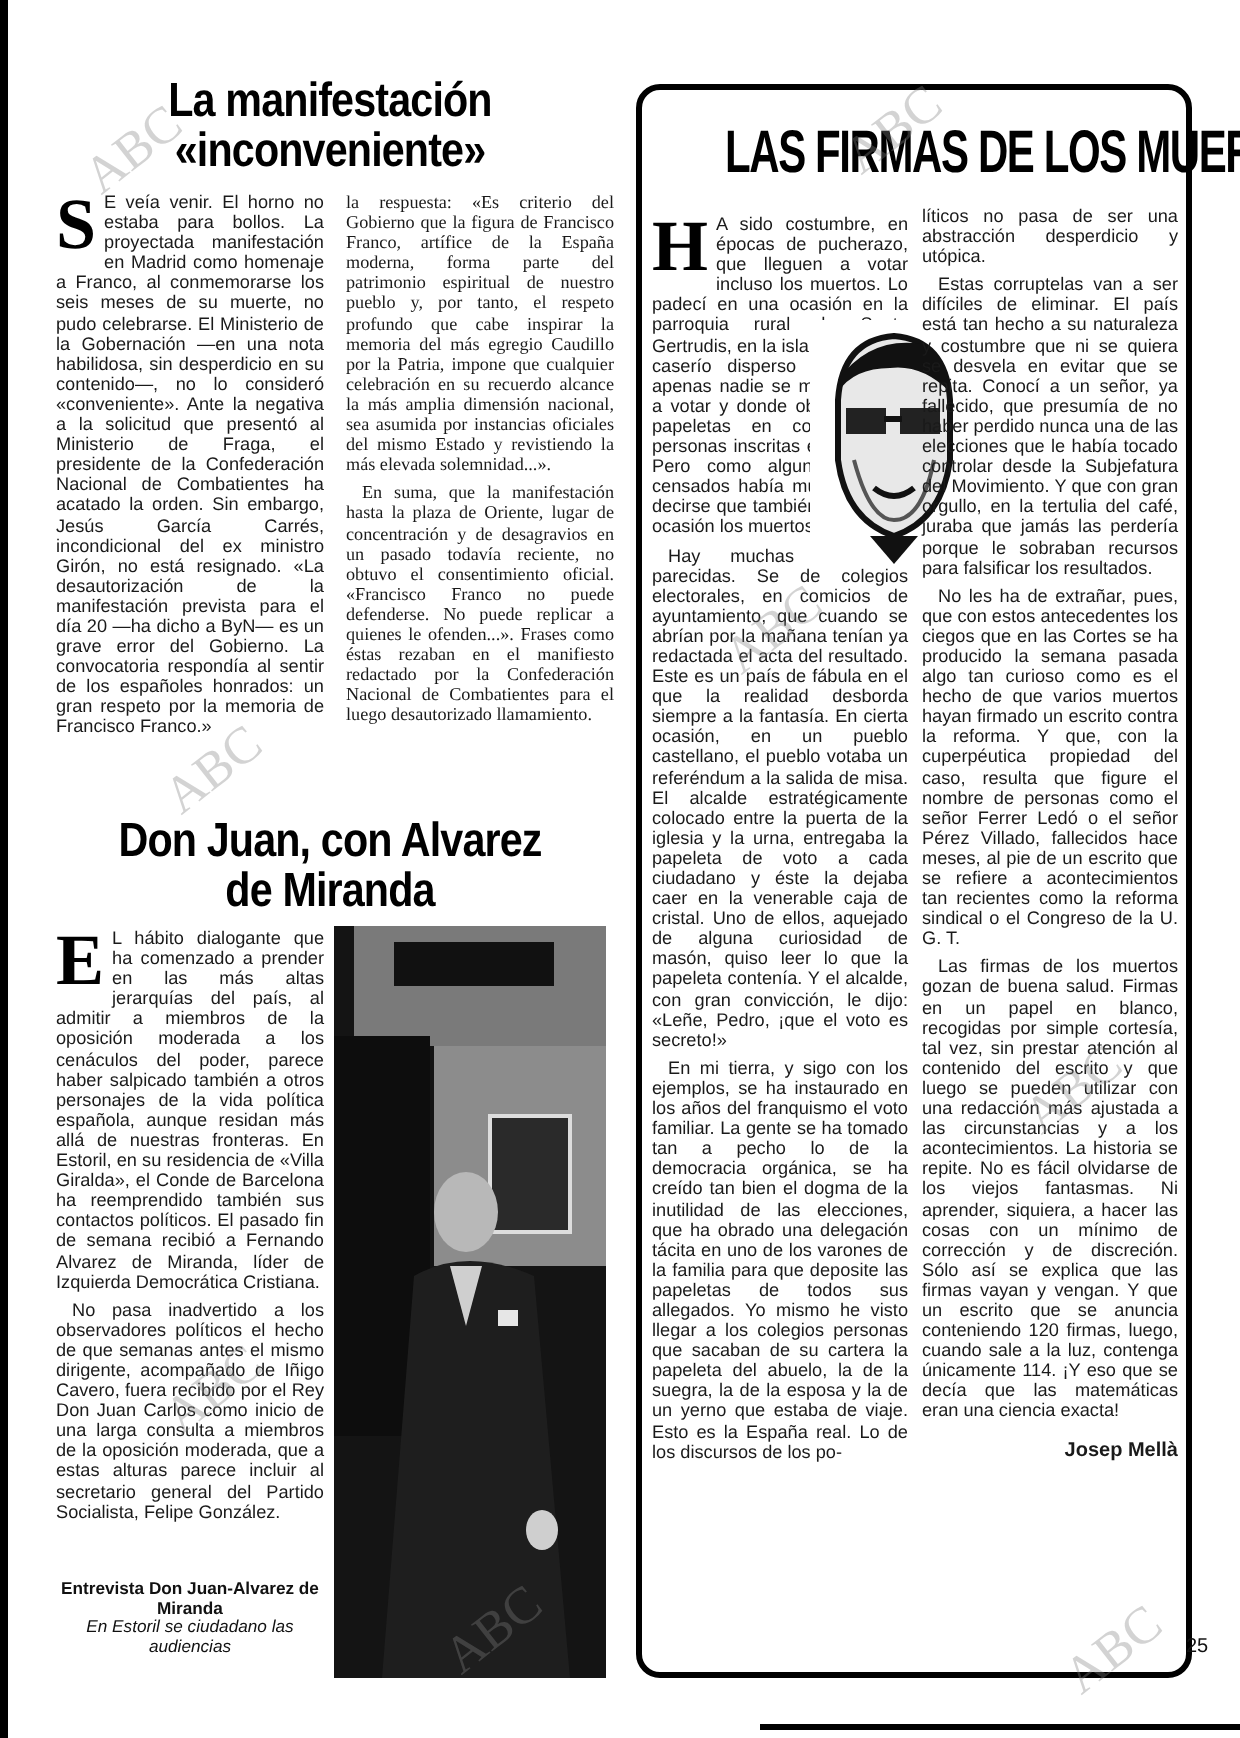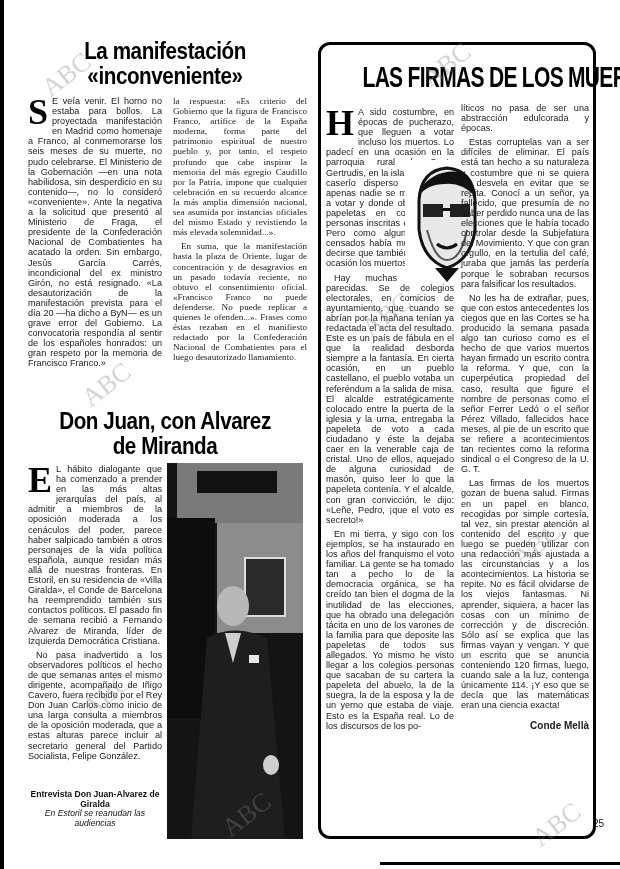--- a/index.html
+++ b/index.html
@@ -86,22 +86,22 @@
   <div>Don Juan, con Alvarez</div>
   <div>de Miranda</div>
 </div>
 
 <div id="c3" class="col">
   <p class="noindent"><span class="dropcap">E</span><span>L hábito dialogante que ha comenzado a prender en las más altas jerarquías del país, al admitir a miembros de la oposición moderada a los cenáculos del poder, parece haber salpicado también a otros personajes de la vida política española, aunque residan más allá de nuestras fronteras. En Estoril, en su residencia de «Villa Giralda», el Conde de Barcelona ha reemprendido también sus contactos políticos. El pasado fin de semana recibió a Fernando Alvarez de Miranda, líder de Izquierda Democrática Cristiana.</span></p>
   <p>No pasa inadvertido a los observadores políticos el hecho de que semanas antes el mismo dirigente, acompañado de Iñigo Cavero, fuera recibido por el Rey Don Juan Carlos como inicio de una larga consulta a miembros de la oposición moderada, que a estas alturas parece incluir al secretario general del Partido Socialista, Felipe González.</p>
 </div>
 
 <div class="caption">
-  <div class="b">Entrevista Don Juan-Alvarez de Giralda</div>
-  <div class="i">En Estoril se reanudan las audiencias</div>
+  <div class="b">Entrevista Don Juan-Alvarez de Miranda</div>
+  <div class="i">En Estoril se ciudadano las audiencias</div>
 </div>
 
 <div class="photo">
   <svg width="136" height="376" viewBox="0 0 136 376">
     <rect x="0" y="0" width="136" height="376" fill="#141414"></rect>
     <rect x="10" y="0" width="126" height="60" fill="#7a7a7a"></rect>
     <rect x="30" y="8" width="80" height="22" fill="#111"></rect>
     <rect x="50" y="60" width="86" height="110" fill="#8c8c8c"></rect>
     <rect x="78" y="95" width="40" height="58" fill="#2a2a2a" stroke="#ddd" stroke-width="2"></rect>
     <rect x="0" y="55" width="48" height="200" fill="#0d0d0d"></rect>
@@ -130,25 +130,25 @@
     <rect x="18" y="44" width="20" height="13" fill="#222"></rect>
     <rect x="45" y="44" width="20" height="13" fill="#222"></rect>
     <rect x="37" y="48" width="9" height="3" fill="#111"></rect>
     <path d="M32 84 Q42 92 52 84" stroke="#111" stroke-width="3" fill="none"></path>
     <path d="M22 70 Q30 100 42 100 Q56 100 62 70" stroke="#555" stroke-width="2" fill="none"></path>
     <path d="M30 108 L42 122 L54 108" fill="#111"></path>
   </svg>
 </div>
 
 <div id="c5" class="col">
-  <p class="noindent">líticos no pasa de ser una abstracción edulcorada y épocas.</p>
+  <p class="noindent">líticos no pasa de ser una abstracción desperdicio y utópica.</p>
   <p>Estas corruptelas van a ser difíciles de eliminar. El país está tan hecho a su naturaleza y costumbre que ni se quiera se desvela en evitar que se repita. Conocí a un señor, ya fallecido, que presumía de no haber perdido nunca una de las elecciones que le había tocado controlar desde la Subjefatura del Movimiento. Y que con gran orgullo, en la tertulia del café, juraba que jamás las perdería porque le sobraban recursos para falsificar los resultados.</p>
   <p>No les ha de extrañar, pues, que con estos antecedentes los ciegos que en las Cortes se ha producido la semana pasada algo tan curioso como es el hecho de que varios muertos hayan firmado un escrito contra la reforma. Y que, con la cuperpéutica propiedad del caso, resulta que figure el nombre de personas como el señor Ferrer Ledó o el señor Pérez Villado, fallecidos hace meses, al pie de un escrito que se refiere a acontecimientos tan recientes como la reforma sindical o el Congreso de la U. G. T.</p>
   <p>Las firmas de los muertos gozan de buena salud. Firmas en un papel en blanco, recogidas por simple cortesía, tal vez, sin prestar atención al contenido del escrito y que luego se pueden utilizar con una redacción más ajustada a las circunstancias y a los acontecimientos. La historia se repite. No es fácil olvidarse de los viejos fantasmas. Ni aprender, siquiera, a hacer las cosas con un mínimo de corrección y de discreción. Sólo así se explica que las firmas vayan y vengan. Y que un escrito que se anuncia conteniendo 120 firmas, luego, cuando sale a la luz, contenga únicamente 114. ¡Y eso que se decía que las matemáticas eran una ciencia exacta!</p>
-  <div class="signature">Conde Mellà</div>
+  <div class="signature">Josep Mellà</div>
 </div>
 
 <div class="pagenum">25</div>
 <div class="bottombar"></div>
 
 <div class="wm" style="left:40px; top:60px;">ABC</div>
 <div class="wm" style="left:420px; top:50px;">ABC</div>
 <div class="wm" style="left:80px; top:370px;">ABC</div>
 <div class="wm" style="left:360px; top:300px;">ABC</div>
 <div class="wm" style="left:510px; top:530px;">ABC</div>

